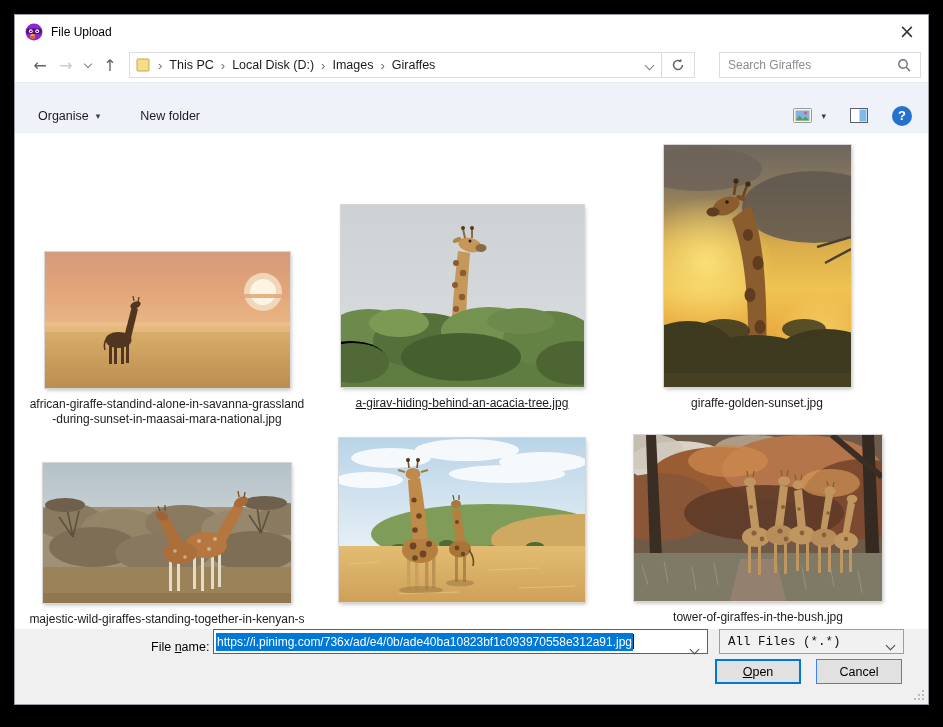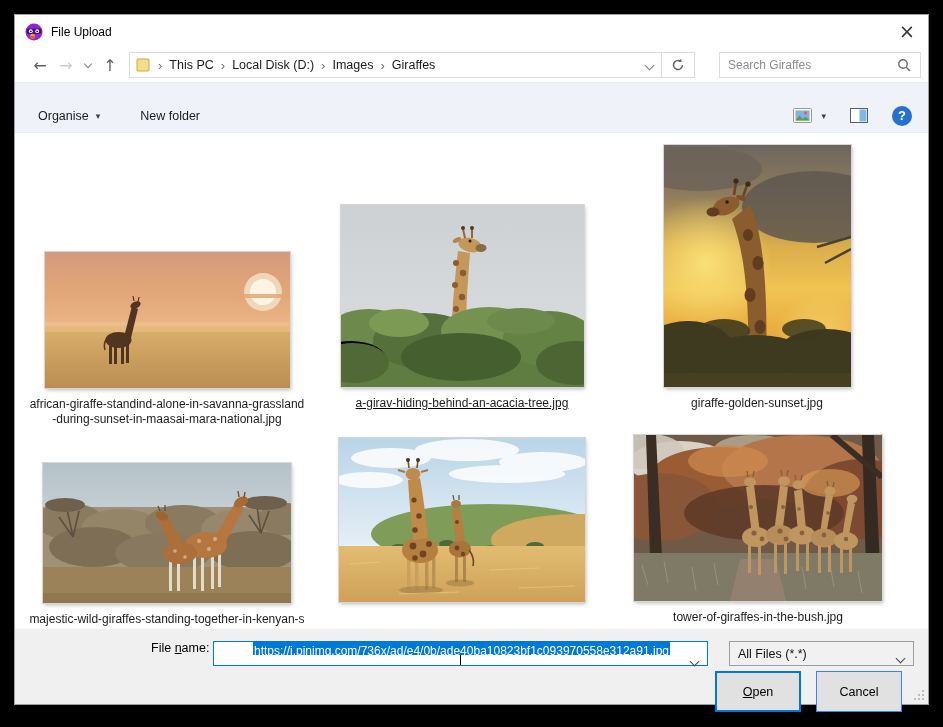--- a/index.html
+++ b/index.html
@@ -50,32 +50,32 @@
   .caption{margin-top:9px;font-size:12px;line-height:15px;color:#1c1c1c;text-align:center;width:278px;word-break:break-all;}
   .it1{left:2px;top:119px;}
   .it2{left:297px;top:72px;text-decoration:underline;}
   .it3{left:592px;top:12px;}
   .it4{left:2px;top:330px;}
   .it5{left:297px;top:305px;}
   .it6{left:593px;top:302px;}
 
   
   .footer{height:75px;background:#f0f0f0;position:relative;flex:0 0 auto;}
-  .frow1{display:flex;align-items:flex-start;padding-top:12px;}
+  .frow1{display:flex;align-items:flex-end;padding-top:0;}
   .fn-label{margin-left:136px;width:58px;text-align:right;font-size:12.5px;color:#000;white-space:nowrap;}
-  .fn-combo{margin-left:4px;width:495px;height:25px;box-sizing:border-box;border:1px solid #0078d7;background:#fff;display:flex;align-items:center;position:relative;flex-direction:column;}
+  .fn-combo{margin-left:4px;width:495px;height:25px;box-sizing:border-box;border:1px solid #0078d7;background:#fff;display:flex;align-items:center;position:relative;}
   .fn-text{font-size:12px;margin-left:2px;background:#0078d7;color:#fff;padding:2px 1px;white-space:nowrap;overflow:hidden;}
   .fn-caret{width:1px;height:15px;background:#000;margin-left:0px;}
   .fn-chev{position:absolute;right:9px;top:9px;}
-  .ft-combo{margin-left:21px;width:185px;height:25px;box-sizing:border-box;border:1px solid #999ea4;background:#f1f1f1;display:flex;align-items:center;position:relative;font-size:12.5px;color:#111;}
+  .ft-combo{margin-left:11px;width:185px;height:25px;box-sizing:border-box;border:1px solid #999ea4;background:#f1f1f1;display:flex;align-items:center;position:relative;font-size:12.5px;color:#111;font-family:Liberation Mono, monospace;}
   .ft-text{margin-left:8px;white-space:nowrap;}
   .ft-chev{position:absolute;right:9px;top:9px;}
   .combo-chev{display:inline-block;width:6px;height:6px;border-right:1.4px solid #44484d;border-bottom:1.4px solid #44484d;transform:rotate(45deg);}
   .frow2{display:flex;justify-content:flex-end;margin-top:5px;padding-right:26px;}
-  .btn{width:86px;height:41px;box-sizing:border-box;font-size:12.5px;color:#000;display:flex;align-items:center;justify-content:center;background:#e1e1e1;}
+  .btn{width:86px;height:25px;box-sizing:border-box;font-size:12.5px;color:#000;display:flex;align-items:center;justify-content:center;background:#e1e1e1;}
   .btn-open{border:2px solid #0078d7;margin-right:15px;background:#e0eef9;background:#e1e1e1;}
   .btn-cancel{border:1px solid #3b82f6;}
   .mn{text-decoration:underline;}
   .grip{position:absolute;right:4px;bottom:4px;width:2px;height:2px;background:#bdbdbd;
         box-shadow:0 -4px #bdbdbd,0 -8px #bdbdbd,-4px 0 #bdbdbd,-4px -4px #bdbdbd,-8px 0 #bdbdbd;}
 </style>
 </head>
 <body>
 
 <div class="window">

